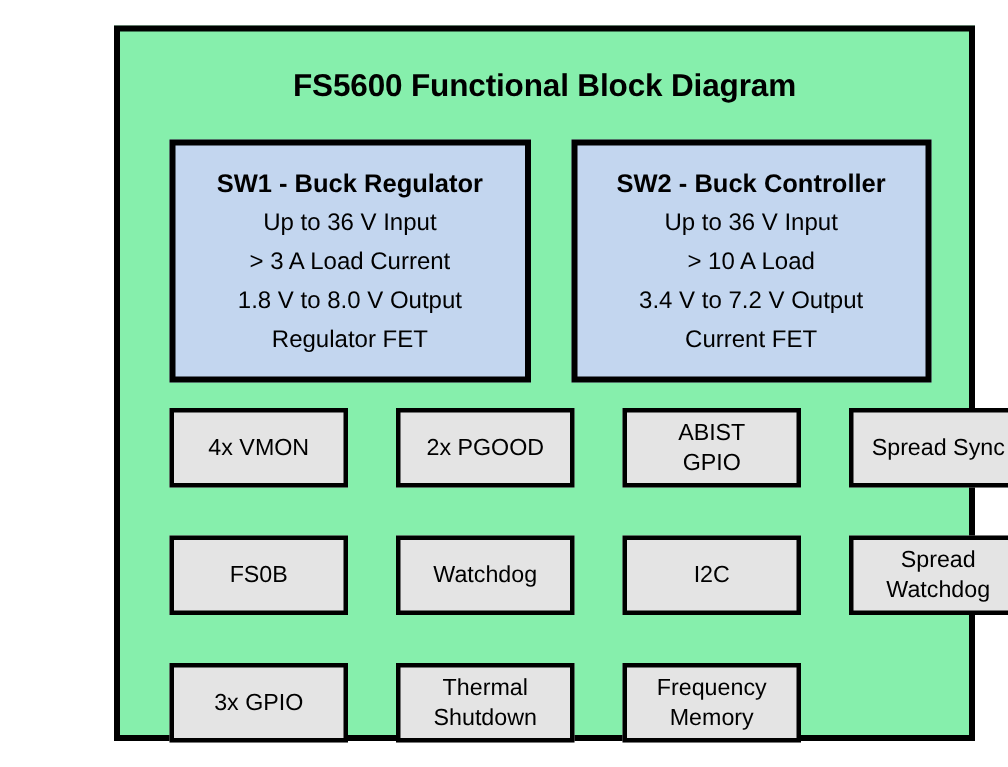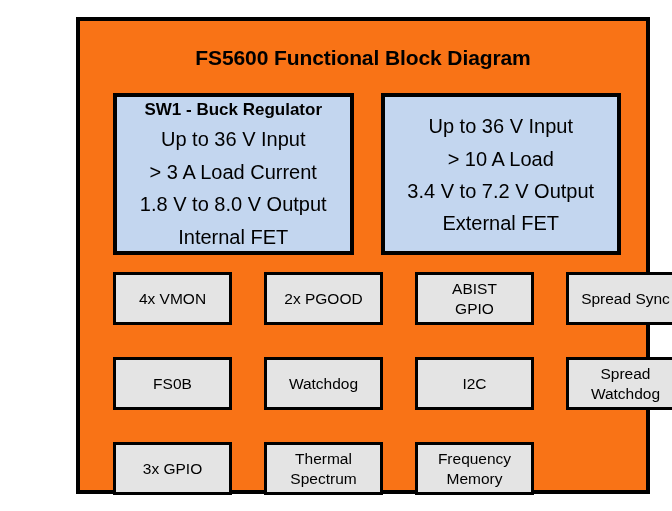--- a/index.html
+++ b/index.html
@@ -14,21 +14,21 @@
     overflow: hidden;
   }
 
   #diagram-frame {
     position: absolute;
     left: 76px;
     top: 17px;
     width: 574px;
     height: 477px;
     box-sizing: border-box;
-    background: #f97316;
+    background: #86efac;
     border: 4px solid #000000;
   }
 
   #diagram-title {
     position: absolute;
     left: 0;
     top: 25px;
     width: 100%;
     text-align: center;
     font-size: 21px;
@@ -61,21 +61,21 @@
     padding-top: 2px;
   }
   .switcher-title {
     font-size: 17px;
     font-weight: bold;
     color: #000000;
     line-height: 1.55;
     white-space: nowrap;
   }
   .switcher-line {
-    font-size: 20px;
+    font-size: 16px;
     color: #000000;
     line-height: 1.62;
     white-space: nowrap;
   }
 
   
   #feature-grid {
     position: absolute;
     left: 33px;
     top: 251px;
@@ -112,28 +112,29 @@
 
   <div id="diagram-title">FS5600 Functional Block Diagram</div>
 
   <div id="switchers">
 
     <div class="switcher-block">
       <div class="switcher-title">SW1 - Buck Regulator</div>
       <div class="switcher-line">Up to 36 V Input</div>
       <div class="switcher-line">&gt; 3 A Load Current</div>
       <div class="switcher-line">1.8 V to 8.0 V Output</div>
-      <div class="switcher-line">Internal FET</div>
+      <div class="switcher-line">Regulator FET</div>
     </div>
 
     <div class="switcher-block">
+      <div class="switcher-title">SW2 - Buck Controller</div>
       <div class="switcher-line">Up to 36 V Input</div>
       <div class="switcher-line">&gt; 10 A Load</div>
       <div class="switcher-line">3.4 V to 7.2 V Output</div>
-      <div class="switcher-line">External FET</div>
+      <div class="switcher-line">Current FET</div>
     </div>
 
   </div>
 
   <div id="feature-grid">
 
     <div class="feature-block">
       <div class="feature-line">4x VMON</div>
     </div>
 
@@ -167,21 +168,21 @@
       <div class="feature-line">Watchdog</div>
     </div>
 
 
     <div class="feature-block">
       <div class="feature-line">3x GPIO</div>
     </div>
 
     <div class="feature-block">
       <div class="feature-line">Thermal</div>
-      <div class="feature-line">Spectrum</div>
+      <div class="feature-line">Shutdown</div>
     </div>
 
     <div class="feature-block">
       <div class="feature-line">Frequency</div>
       <div class="feature-line">Memory</div>
     </div>
 
   </div>
 
 </div>

